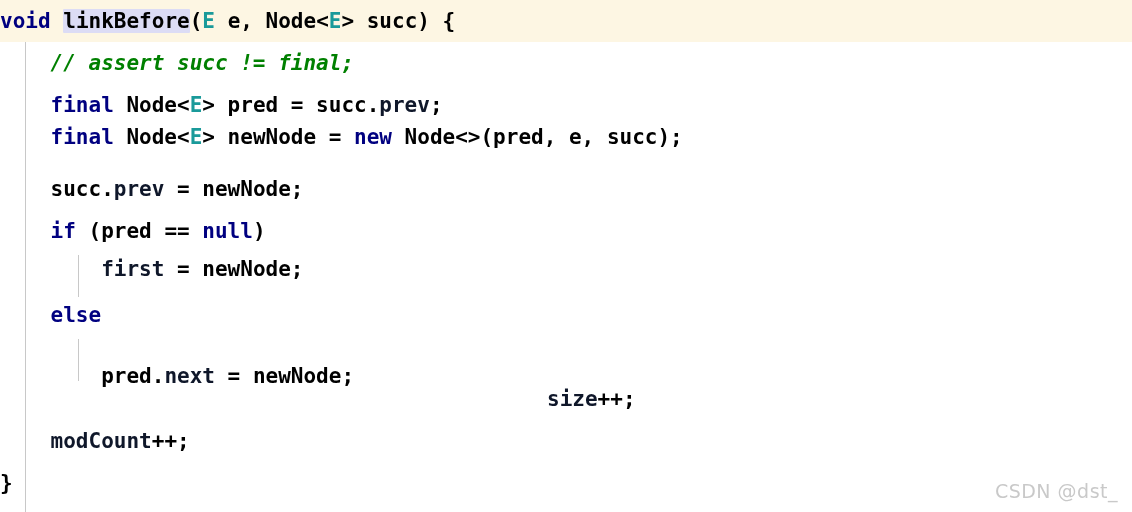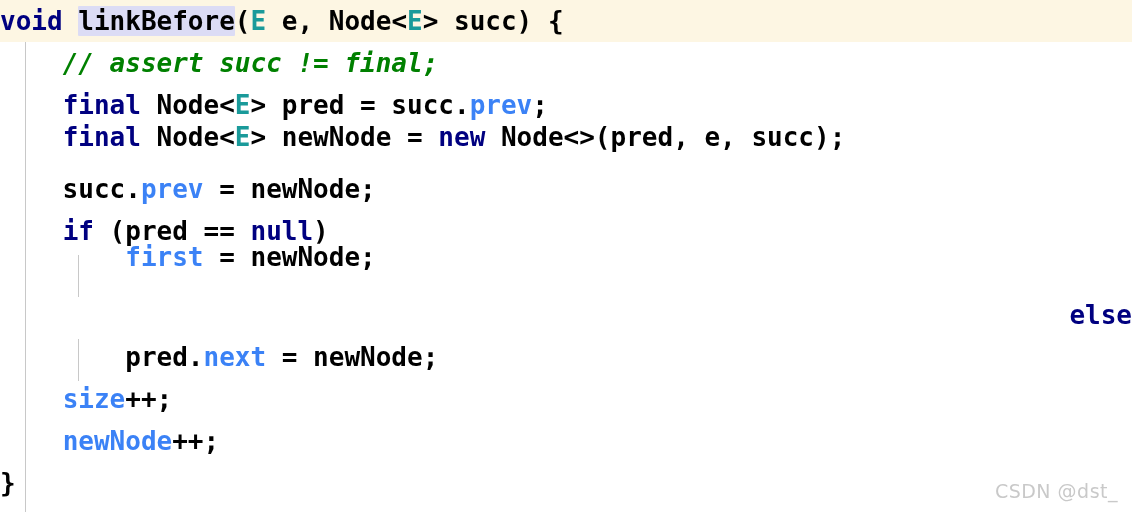--- a/index.html
+++ b/index.html
@@ -32,34 +32,34 @@
   .guide-nest-2 { left: 78px;  top: 339px; height: 42px; }
 
   
   .code-line {
     position: absolute;
     left: 0;
     width: 1132px;
     height: 42px;
     line-height: 42px;
     white-space: pre;
-    font-size: 26px;
+    font-size: 21px;
     font-family: "DejaVu Sans Mono", "Liberation Mono", monospace;
     letter-spacing: 0px;
   }
   .code-line .gutter-pad { display: inline-block; width: 0px; }
 
   .line-highlight { background: #fdf6e3; }
 
   
   .tok-keyword    { color: #000080; font-weight: bold; }
   .tok-plain      { color: #000000; font-weight: bold; }
   .tok-method     { color: #000000; font-weight: bold; }
   .tok-typeparam  { color: #1a9a9a; font-weight: bold; }
-  .tok-field      { color: #3b82f6; font-weight: bold; }
+  .tok-field      { color: #0f172a; font-weight: bold; }
   .tok-comment    { color: #008000; font-weight: bold; font-style: italic; }
   .tok-punct      { color: #000000; font-weight: bold; }
 
   .caret-highlight {
     background: #dcdcf5;
     border-radius: 1px;
   }
 
   
   #watermark {
@@ -83,23 +83,23 @@
   <div class="indent-guide guide-nest-1"></div>
   <div class="indent-guide guide-nest-2"></div>
 
   <div id="code-lines">
       <div class="code-line line-highlight" style="top: 0px;"><span class="gutter-pad"></span><span class="tok-keyword">void</span><span class="tok-plain"> </span><span class="tok-method caret-highlight">linkBefore</span><span class="tok-punct">(</span><span class="tok-typeparam">E</span><span class="tok-plain"> e, </span><span class="tok-plain">Node&lt;</span><span class="tok-typeparam">E</span><span class="tok-plain">&gt; succ) {</span></div>
       <div class="code-line" style="top: 42px;"><span class="gutter-pad"></span><span class="tok-plain">    </span><span class="tok-comment">// assert succ != final;</span></div>
       <div class="code-line" style="top: 84px;"><span class="gutter-pad"></span><span class="tok-plain">    </span><span class="tok-keyword">final</span><span class="tok-plain"> Node&lt;</span><span class="tok-typeparam">E</span><span class="tok-plain">&gt; pred = succ.</span><span class="tok-field">prev</span><span class="tok-plain">;</span></div>
       <div class="code-line" style="top: 116px;"><span class="gutter-pad"></span><span class="tok-plain">    </span><span class="tok-keyword">final</span><span class="tok-plain"> Node&lt;</span><span class="tok-typeparam">E</span><span class="tok-plain">&gt; newNode = </span><span class="tok-keyword">new</span><span class="tok-plain"> Node&lt;&gt;(pred, e, succ);</span></div>
       <div class="code-line" style="top: 168px;"><span class="gutter-pad"></span><span class="tok-plain">    succ.</span><span class="tok-field">prev</span><span class="tok-plain"> = newNode;</span></div>
       <div class="code-line" style="top: 210px;"><span class="gutter-pad"></span><span class="tok-plain">    </span><span class="tok-keyword">if</span><span class="tok-plain"> (pred == </span><span class="tok-keyword">null</span><span class="tok-plain">)</span></div>
-      <div class="code-line" style="top: 236px;"><span class="gutter-pad"></span><span class="tok-plain">        </span><span class="tok-field">first</span><span class="tok-plain"> = newNode;</span></div>
-      <div class="code-line" style="top: 294px; text-align: right;"><span class="gutter-pad"></span><span class="tok-plain">    </span><span class="tok-keyword">else</span></div>
-      <div class="code-line" style="top: 336px;"><span class="gutter-pad"></span><span class="tok-plain">        pred.</span><span class="tok-field">next</span><span class="tok-plain"> = newNode;</span></div>
-      <div class="code-line" style="top: 378px;"><span class="gutter-pad"></span><span class="tok-plain">    </span><span class="tok-field">size</span><span class="tok-plain">++;</span></div>
-      <div class="code-line" style="top: 420px;"><span class="gutter-pad"></span><span class="tok-plain">    </span><span class="tok-field">newNode</span><span class="tok-plain">++;</span></div>
+      <div class="code-line" style="top: 248px;"><span class="gutter-pad"></span><span class="tok-plain">        </span><span class="tok-field">first</span><span class="tok-plain"> = newNode;</span></div>
+      <div class="code-line" style="top: 294px;"><span class="gutter-pad"></span><span class="tok-plain">    </span><span class="tok-keyword">else</span></div>
+      <div class="code-line" style="top: 355px;"><span class="gutter-pad"></span><span class="tok-plain">        pred.</span><span class="tok-field">next</span><span class="tok-plain"> = newNode;</span></div>
+      <div class="code-line" style="top: 378px; text-align: center;"><span class="gutter-pad"></span><span class="tok-plain">    </span><span class="tok-field">size</span><span class="tok-plain">++;</span></div>
+      <div class="code-line" style="top: 420px;"><span class="gutter-pad"></span><span class="tok-plain">    </span><span class="tok-field">modCount</span><span class="tok-plain">++;</span></div>
       <div class="code-line" style="top: 462px;"><span class="gutter-pad"></span><span class="tok-plain">}</span></div>
     </div>
 
   <div id="watermark">CSDN @dst_</div>
 
 </div>
 
 </body></html>

